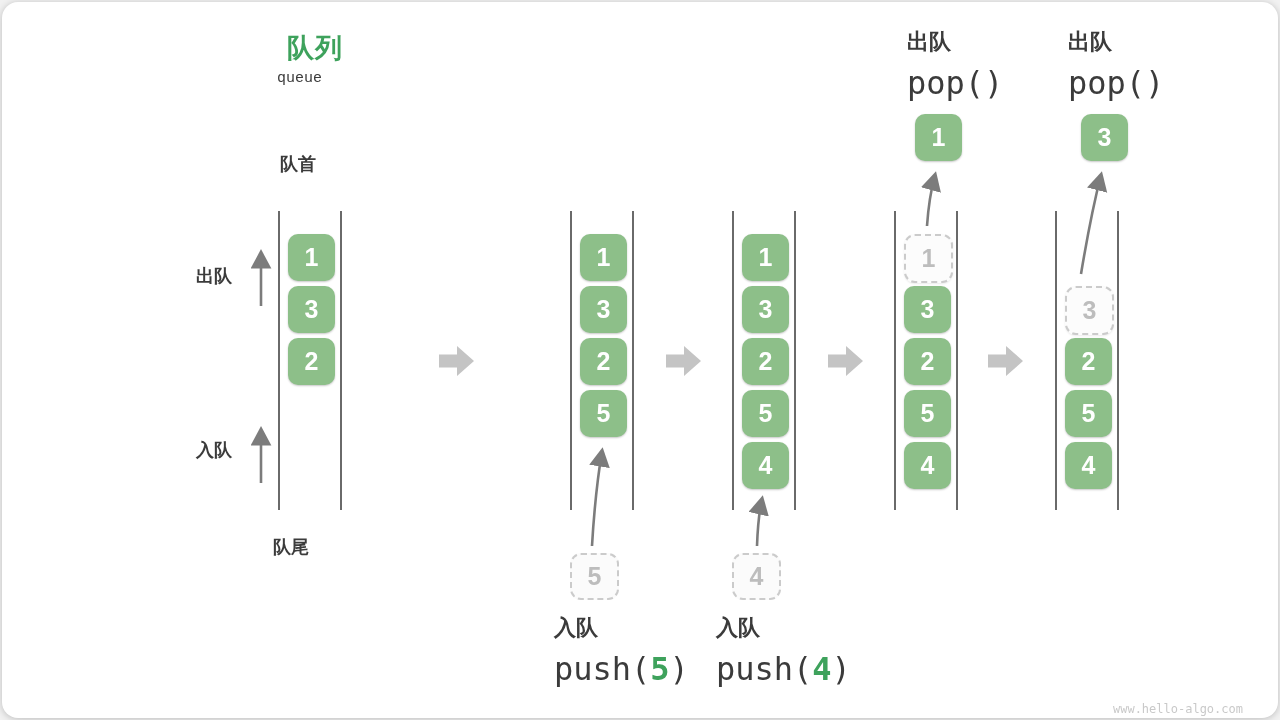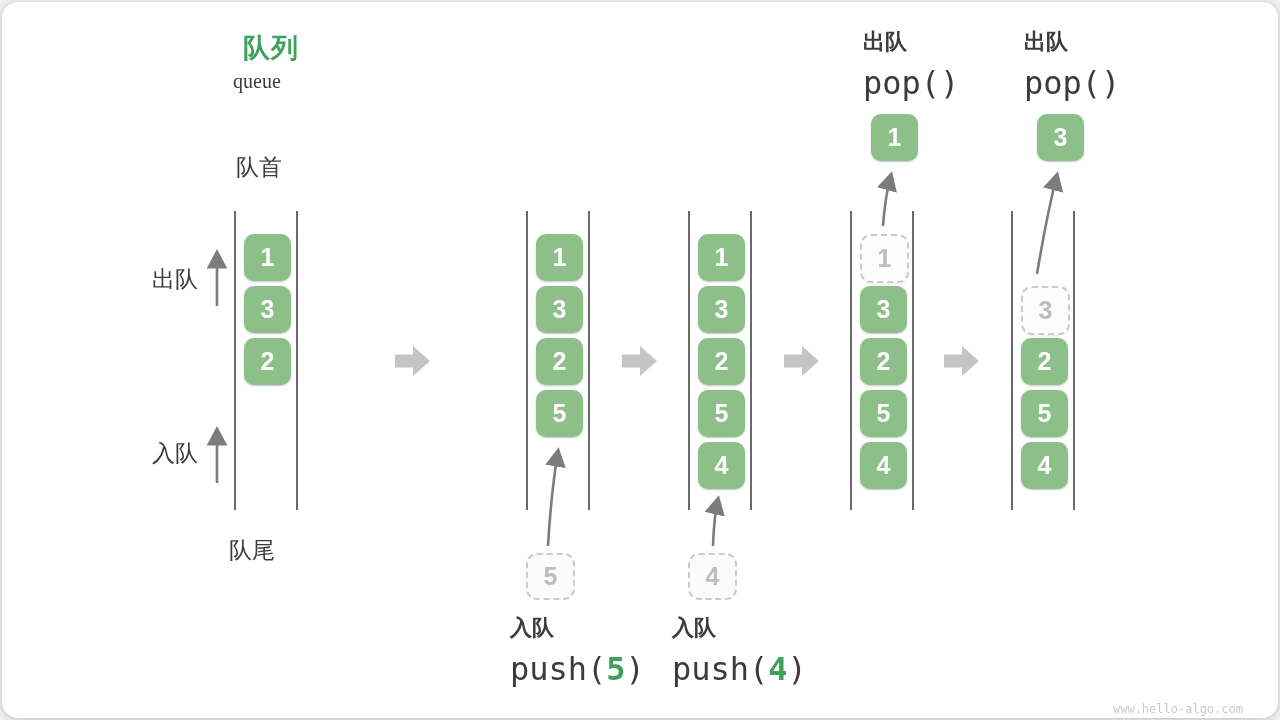--- a/index.html
+++ b/index.html
@@ -5,28 +5,28 @@
   :root{
     --green:#8DBF89; --accent:#3EA25C; --ink:#3B3B3B;
     --ghost-border:#CBCBCB; --ghost-text:#BDBDBD; --wall:#454545;
     --flow:#C4C4C4; --motion:#7C7C7C; --wm:#C9C9C9;
   }
   html,body{margin:0;padding:0;}
   body{width:1280px;height:720px;background:#f1f1f1;position:relative;
        font-family:"Liberation Sans","DejaVu Sans",sans-serif;overflow:hidden;}
   .card{position:absolute;inset:2px;background:#ffffff;border-radius:16px;
         box-shadow:0 1px 7px rgba(0,0,0,.22);}
-  .stage{position:absolute;inset:0;}
+  .stage{position:absolute;inset:0;margin-left:44px;}
   svg.overlay{position:absolute;left:0;top:0;pointer-events:none;}
 
   .title{position:absolute;left:243px;top:30px;font-size:27px;font-weight:bold;
          color:var(--accent);letter-spacing:1px;}
-  .subtitle{position:absolute;left:233px;top:70px;font-size:20px;color:var(--ink);
-            font-family:Liberation Serif, serif;}
-  .side-label{position:absolute;font-size:23px;font-weight:normal;color:var(--ink);}
+  .subtitle{position:absolute;left:233px;top:70px;font-size:15px;color:var(--ink);
+            font-family:Liberation Mono, monospace;}
+  .side-label{position:absolute;font-size:18px;font-weight:bold;color:var(--ink);}
 
   .cell{position:absolute;width:47px;height:47px;border-radius:10px;
         background:var(--green);color:#fff;display:flex;align-items:center;
         justify-content:center;font-size:25px;font-weight:bold;
         box-shadow:0 1px 2px rgba(0,0,0,.22);}
   .cell.ghost{background:#FCFCFC;border:2px dashed var(--ghost-border);
         color:var(--ghost-text);box-shadow:0 1px 2px rgba(0,0,0,.08);
         width:45px;height:45px;border-radius:11px;}
   .cell.staged{background:#FBFBFB;border:2px dashed var(--ghost-border);
         color:var(--ghost-text);box-shadow:none;width:45px;height:43px;border-radius:11px;}

